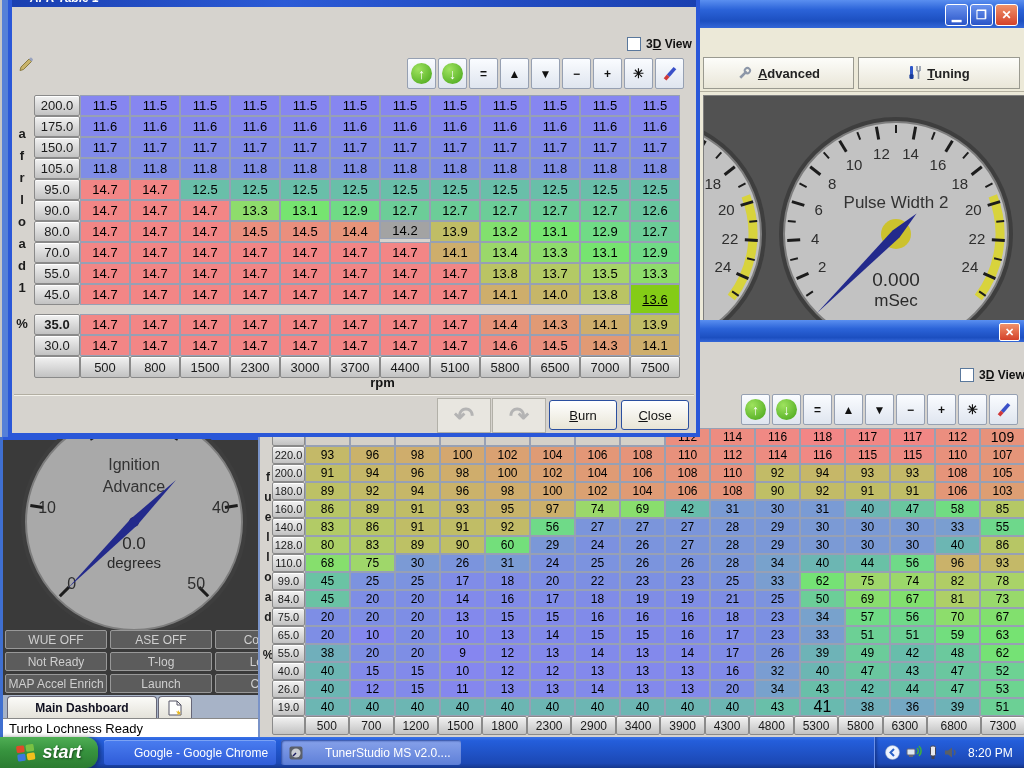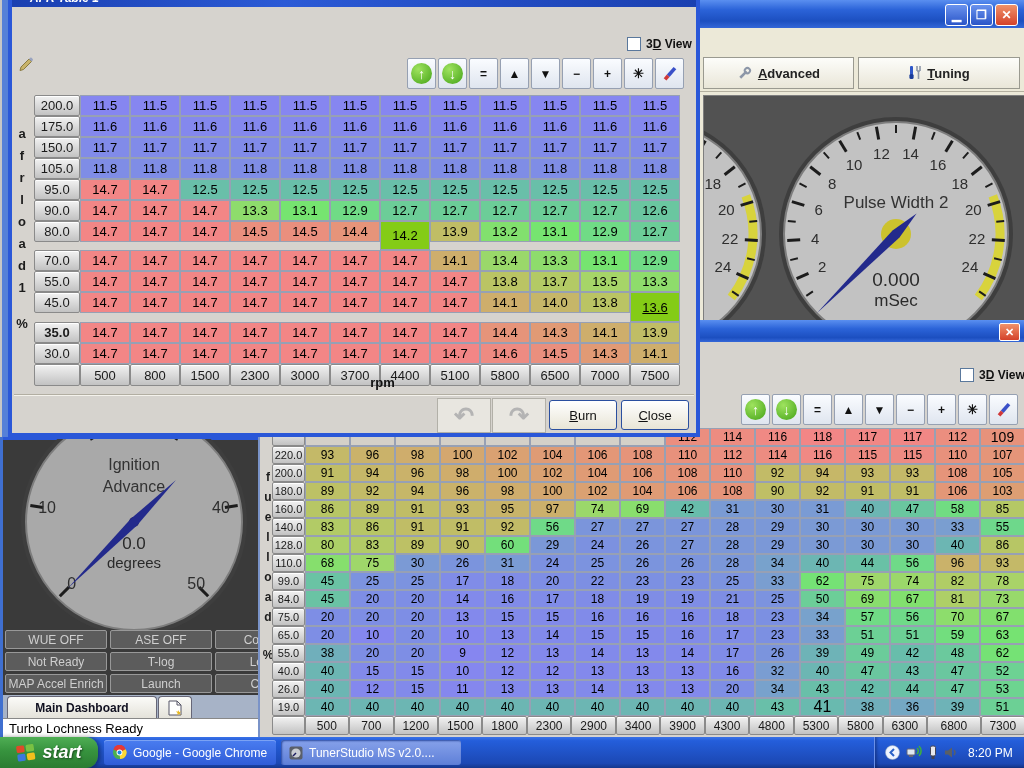--- a/index.html
+++ b/index.html
@@ -108,21 +108,21 @@
 
   
   #taskbar{left:0;top:737px;width:1024px;height:31px;
     background:linear-gradient(180deg,#3a72e8 0%,#245edb 12%,#1c48b4 85%,#15378c 100%);}
   #start-btn{position:absolute;left:0;top:0;width:98px;height:31px;border-radius:0 12px 12px 0;
     background:linear-gradient(180deg,#4fae54 0%,#37933e 45%,#2b7c31 100%);display:flex;
     align-items:center;justify-content:center;gap:6px;color:#fff;font-size:18px;
     font-weight:bold;font-style:italic;text-shadow:1px 1px 2px #1c4a20;
     box-shadow:2px 0 4px rgba(0,0,0,.4);}
   .task{position:absolute;top:3px;height:25px;border-radius:3px;color:#fff;font-size:12px;
-    display:flex;align-items:center;gap:6px;padding:0 8px;box-sizing:border-box;
+    display:flex;align-items:center;gap:22px;padding:0 8px;box-sizing:border-box;
     white-space:nowrap;overflow:hidden;}
   #task1{left:104px;width:172px;background:linear-gradient(180deg,#4a7df0,#2f5cd8);
     box-shadow:inset 0 1px 0 #7ba2f4;}
   #task2{left:281px;width:180px;background:linear-gradient(180deg,#87a2ea,#5e7fd8);
     box-shadow:inset 1px 1px 2px #2a4aa0;}
   #tray{position:absolute;right:0;top:0;width:150px;height:31px;display:flex;
     align-items:center;gap:6px;padding-left:10px;box-sizing:border-box;
     border-left:1px solid #6a90e8;box-shadow:inset 2px 0 3px rgba(0,0,30,.3);}
   #clock{color:#fff;font-size:12px;margin-left:4px;}
   .trayicon{display:flex;align-items:center;justify-content:center;}
@@ -802,21 +802,21 @@
           <div class="tc" style="width: 50px; height: 21px; font-size: 13px; background: rgb(106, 198, 160);">12.6</div>
         </div>
         <div class="trow">
           <div class="th" style="width: 46px; height: 21px; font-size: 13px;">80.0</div>
           <div class="tc" style="width: 50px; height: 21px; font-size: 13px; background: rgb(242, 134, 134);">14.7</div>
           <div class="tc" style="width: 50px; height: 21px; font-size: 13px; background: rgb(242, 134, 134);">14.7</div>
           <div class="tc" style="width: 50px; height: 21px; font-size: 13px; background: rgb(242, 134, 134);">14.7</div>
           <div class="tc" style="width: 50px; height: 21px; font-size: 13px; background: rgb(234, 143, 126);">14.5</div>
           <div class="tc" style="width: 50px; height: 21px; font-size: 13px; background: rgb(234, 143, 126);">14.5</div>
           <div class="tc" style="width: 50px; height: 21px; font-size: 13px; background: rgb(230, 148, 122);">14.4</div>
-          <div class="tc" style="width: 50px; height: 29px; font-size: 13px; background: #84cc16;">14.2</div>
+          <div class="tc" style="width: 50px; height: 18px; font-size: 13px; background: #a3a3a3;">14.2</div>
           <div class="tc" style="width: 50px; height: 21px; font-size: 13px; background: rgb(192, 189, 102);">13.9</div>
           <div class="tc" style="width: 50px; height: 21px; font-size: 13px; background: rgb(130, 224, 110);">13.2</div>
           <div class="tc" style="width: 50px; height: 21px; font-size: 13px; background: rgb(118, 228, 112);">13.1</div>
           <div class="tc" style="width: 50px; height: 21px; font-size: 13px; background: rgb(112, 219, 134);">12.9</div>
           <div class="tc" style="width: 50px; height: 21px; font-size: 13px; background: rgb(108, 205, 152);">12.7</div>
         </div>
         <div class="trow">
           <div class="th" style="width: 46px; height: 21px; font-size: 13px;">70.0</div>
           <div class="tc" style="width: 50px; height: 21px; font-size: 13px; background: rgb(242, 134, 134);">14.7</div>
           <div class="tc" style="width: 50px; height: 21px; font-size: 13px; background: rgb(242, 134, 134);">14.7</div>

